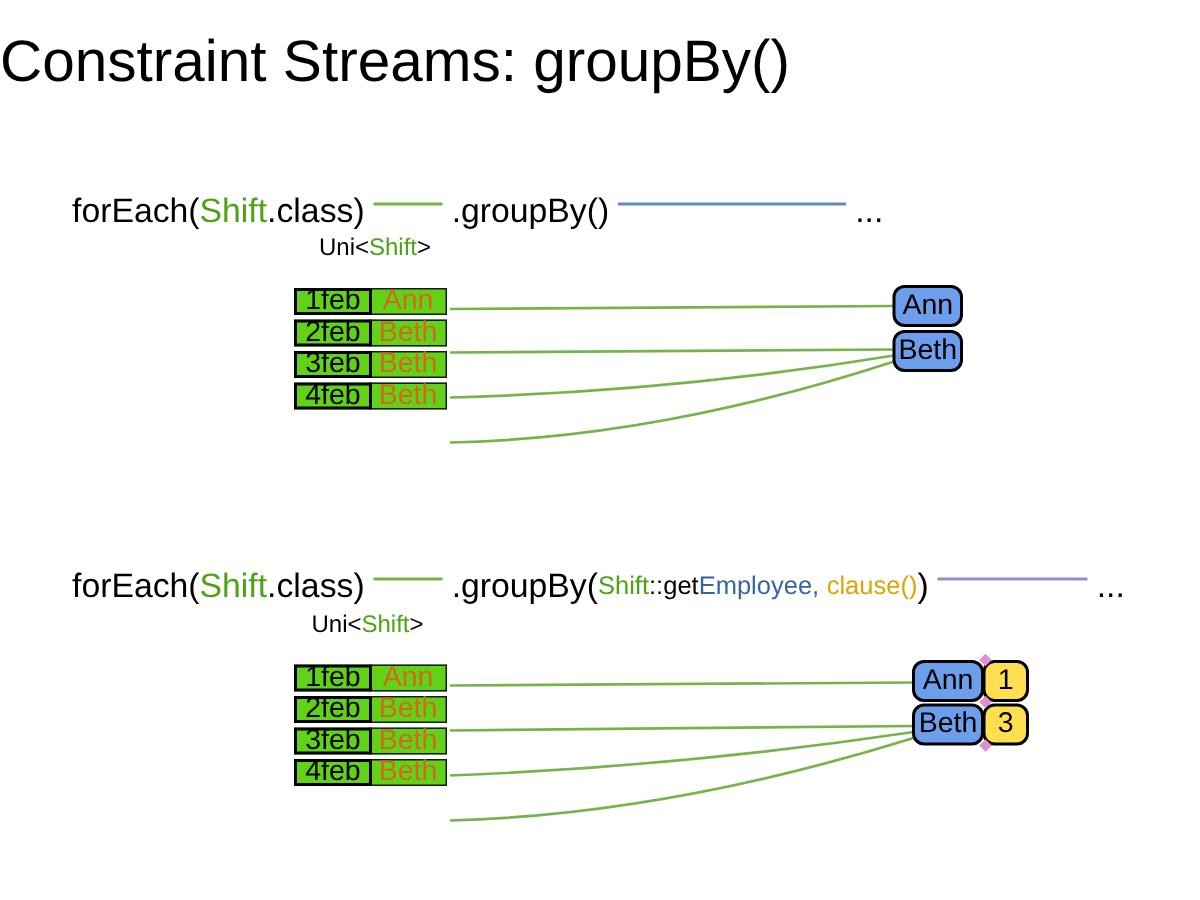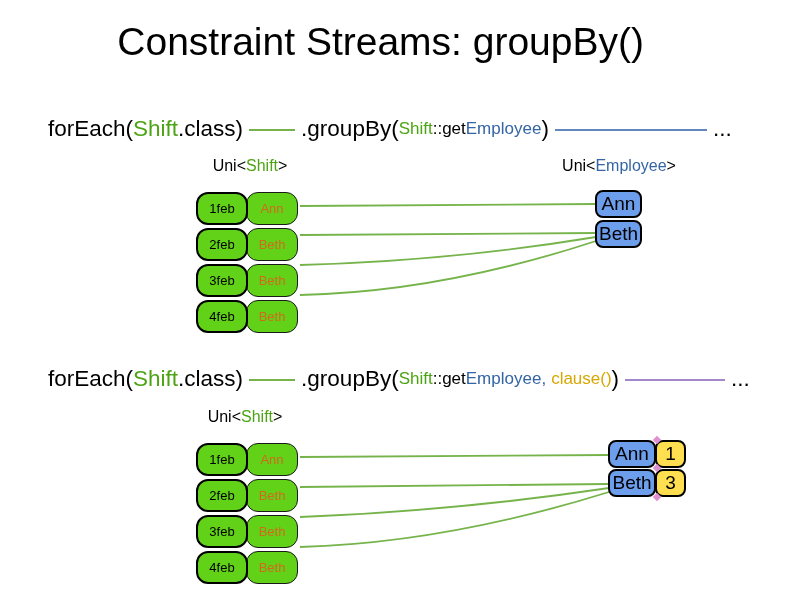--- a/index.html
+++ b/index.html
@@ -2,46 +2,46 @@
 <html style="--green-text: #4ca414; --green-fill: #61d217; --line-green: #76b44b; --blue-text: #3465a4; --blue-fill: #6d9eeb; --line-blue: #6286be; --line-purple: #a388c9; --yellow-fill: #ffde4f; --orange-name: #d2691e; --gold-text: #d9a602; --pink-marker: #df90ce;"><head>
 <meta charset="utf-8">
 <style>
   html,body { margin:0; padding:0; background:#fff; }
   .slide {
     position:relative; width:800px; height:600px; background:#fff;
     font-family:"Liberation Sans", sans-serif; color:#000; overflow:hidden;
   }
 
   
-  .title { position:absolute; top:20px; left:0; width:644px; text-align:right;
+  .title { position:absolute; top:20px; left:0; width:644px; text-align:left;
            font-size:39px; font-weight:400; letter-spacing:0; }
   .subtitle { position:absolute; top:70px; left:0; width:800px; text-align:center;
               font-size:15px; }
 
   
   .code-line { position:absolute; display:flex; align-items:flex-end;
                font-size:22.5px; line-height:27px; white-space:pre; }
   .code-line .arg { font-size:17px; }
-  .green { color:var(--green-text); }
+  .green { color:var(--green-text);margin-top:12px; }
   .blue  { color:var(--blue-text); }
   .gold  { color:var(--gold-text); }
   .hline { align-self:center; height:0; border-top:2px solid; margin:3px 6px 0 6px; }
   .hline.green-line  { border-color:var(--line-green); }
   .hline.blue-line   { border-color:var(--line-blue); }
   .hline.purple-line { border-color:var(--line-purple); }
 
   
   .type-label { position:absolute; transform:translateX(-50%); font-size:16px; white-space:pre; }
 
   
   .shift-table { position:absolute; z-index:1; }
   .shift-row { display:flex; margin-bottom:3px; }
-  .cell { height:33px; box-sizing:border-box; border-radius:12px;
+  .cell { height:18px; box-sizing:border-box; border-radius:0;
           background:var(--green-fill); display:flex; align-items:center;
-          justify-content:center; font-size:13px; }
+          justify-content:center; font-size:19px; }
   .cell.date { width:52px; border:2.5px solid #000; position:relative; z-index:2; }
   .cell.name { width:52px; border:1.6px solid #1a1a1a; margin-left:-2px;
                color:var(--orange-name); }
 
   
   .group-stack { position:absolute; z-index:1; }
   .group-row { display:flex; margin-bottom:1px; }
   .gbox { height:28px; box-sizing:border-box; border:2px solid #000; border-radius:8px;
           display:flex; align-items:center; justify-content:center; font-size:19px; }
   .gbox.blue-box  { background:var(--blue-fill); margin-bottom:2px; }
@@ -70,27 +70,26 @@
     <path d="M300,487 L609,484"></path>
     <path d="M300,517 Q455,511 609,488"></path>
     <path d="M300,547 Q445,543 609,492"></path>
   </svg>
 
   <div class="title">Constraint Streams: groupBy()</div>
 
   <div class="code-line" style="left:48px; top:115px;">
     <span>forEach(</span><span class="green">Shift</span><span>.class)</span>
     <span class="hline green-line" style="width:46px;"></span>
-    <span>.groupBy(</span><span class="arg"><span class="green">Shift</span><span>::get</span><span class="blue">Employee</span></span><span>)</span>
+    <span>.groupBy(</span><span>)</span>
     <span class="hline blue-line" style="width:152px;"></span>
     <span>...</span>
   </div>
 
   <div class="type-label" style="left:250px; top:157px;"><span>Uni&lt;</span><span class="green">Shift</span><span>&gt;</span></div>
-  <div class="type-label" style="left:619px; top:157px;"><span>Uni&lt;</span><span class="blue">Employee</span><span>&gt;</span></div>
 
   <div class="shift-table" style="left:196px; top:192px;">
     <div class="shift-row">
       <div class="cell date">1feb</div>
       <div class="cell name">Ann</div>
     </div>
     <div class="shift-row">
       <div class="cell date">2feb</div>
       <div class="cell name">Beth</div>
     </div>

